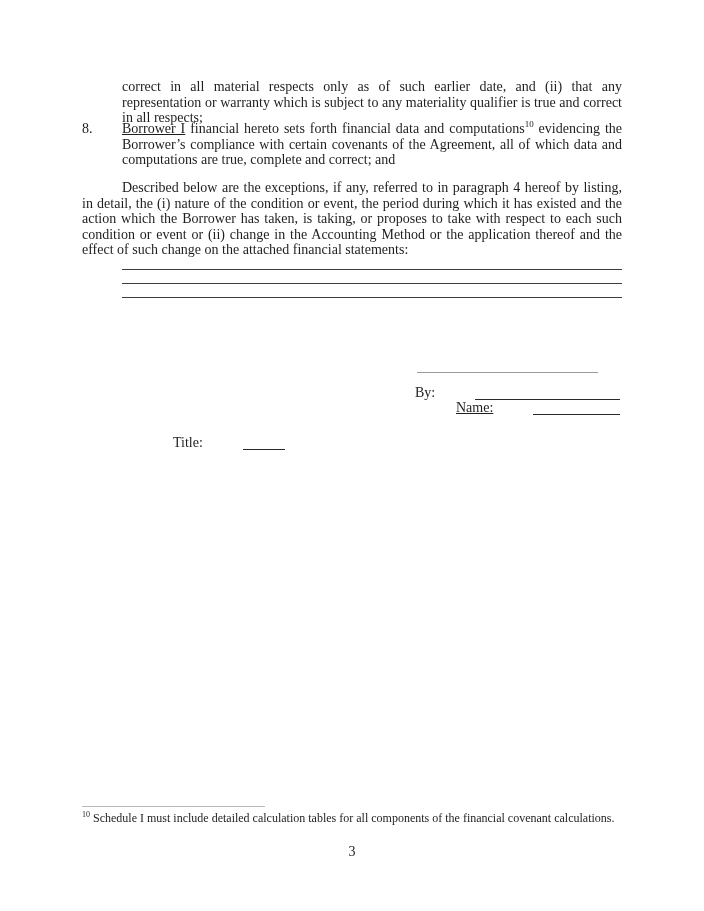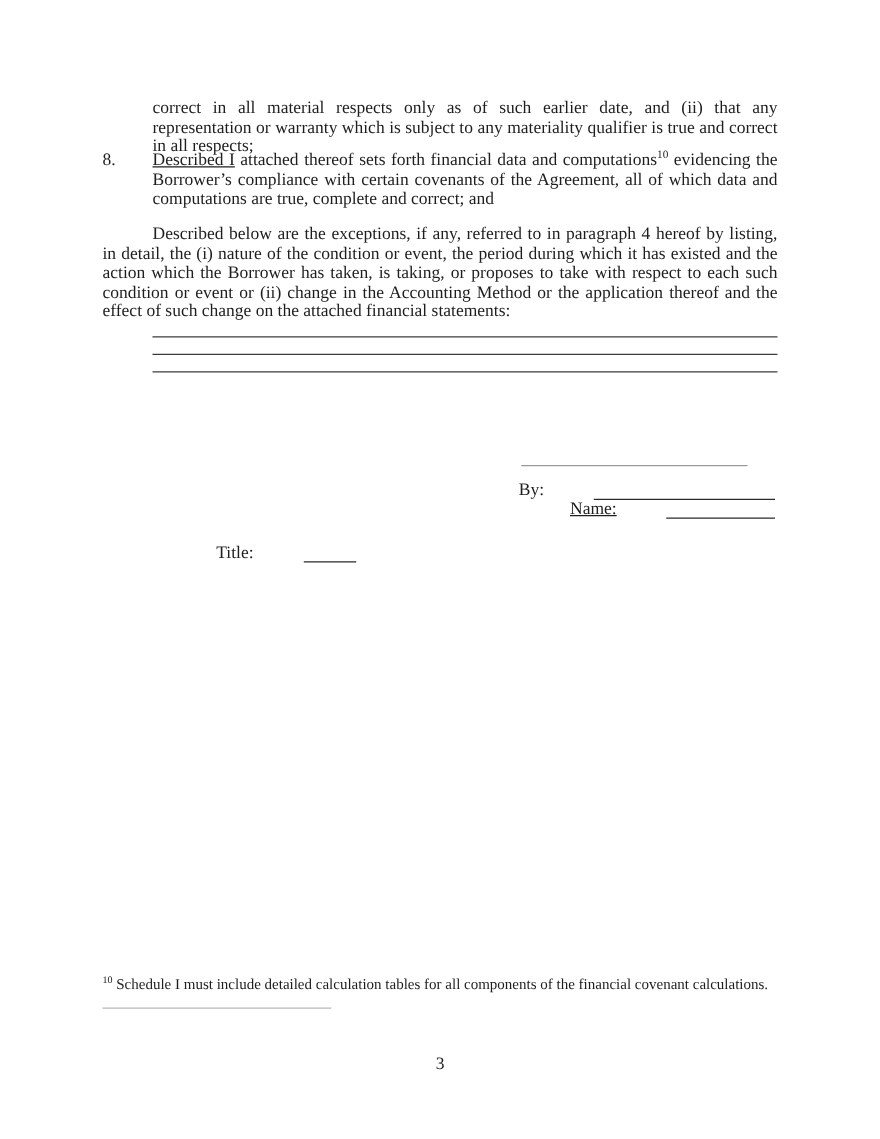--- a/index.html
+++ b/index.html
@@ -66,21 +66,21 @@
   .title-row{ left: 173px; top: 415px; width: 76px; margin-top: 20px; }
   .title-row .blank { flex: 0 0 42px; }
   .fn-sep {
     position: absolute;
     left: 82px; top: 806px; width: 183px;
     border-top: 1px solid #b8b8b8;
     height: 0;
   }
   .footnote {
     position: absolute;
-    left: 82px; top: 780px; width: 545px;
+    left: 82px; top: 811px; width: 545px;
     font-size: 12px; line-height: 14px;
     text-align: left;
   }
   .footnote sup.fn-ref { font-size: 8px; }
   .footnote .fn-text { margin-left: 3px; }
   .page-number {
     position: absolute;
     left: 0; top: 844px; width: 704px;
     text-align: center;
     font-size: 14px;
@@ -88,21 +88,21 @@
 </style>
 </head>
 <body>
 
 <div class="page">
 
   <div class="para indent-block" style="left:122px; top:79px; width:500px;">correct in all material respects only as of such earlier date, and (ii) that any representation or warranty which is subject to any materiality qualifier is true and correct in all respects;</div>
 
   <div class="item8">
     <span class="num">8.</span>
-    <div class="body"><span class="u-scheduled">Described I</span><span> attached thereof sets forth financial data and computations</span><sup class="fn-ref">10</sup><span> evidencing the Borrower’s compliance with certain covenants of the Agreement, all of which data and computations are true, complete and correct; and</span></div>
+    <div class="body"><span class="u-scheduled">Borrower I</span><span> financial hereto sets forth financial data and computations</span><sup class="fn-ref">10</sup><span> evidencing the Borrower’s compliance with certain covenants of the Agreement, all of which data and computations are true, complete and correct; and</span></div>
   </div>
 
   <div class="para indent-first" style="left:82px; top:180px; width:540px;">Described below are the exceptions, if any, referred to in paragraph 4 hereof by listing, in detail, the (i) nature of the condition or event, the period during which it has existed and the action which the Borrower has taken, is taking, or proposes to take with respect to each such condition or event or (ii) change in the Accounting Method or the application thereof and the effect of such change on the attached financial statements:</div>
 
   <div class="blank-lines">
     <div class="bline"></div>
     <div class="bline"></div>
     <div class="bline"></div>
   </div>
 

